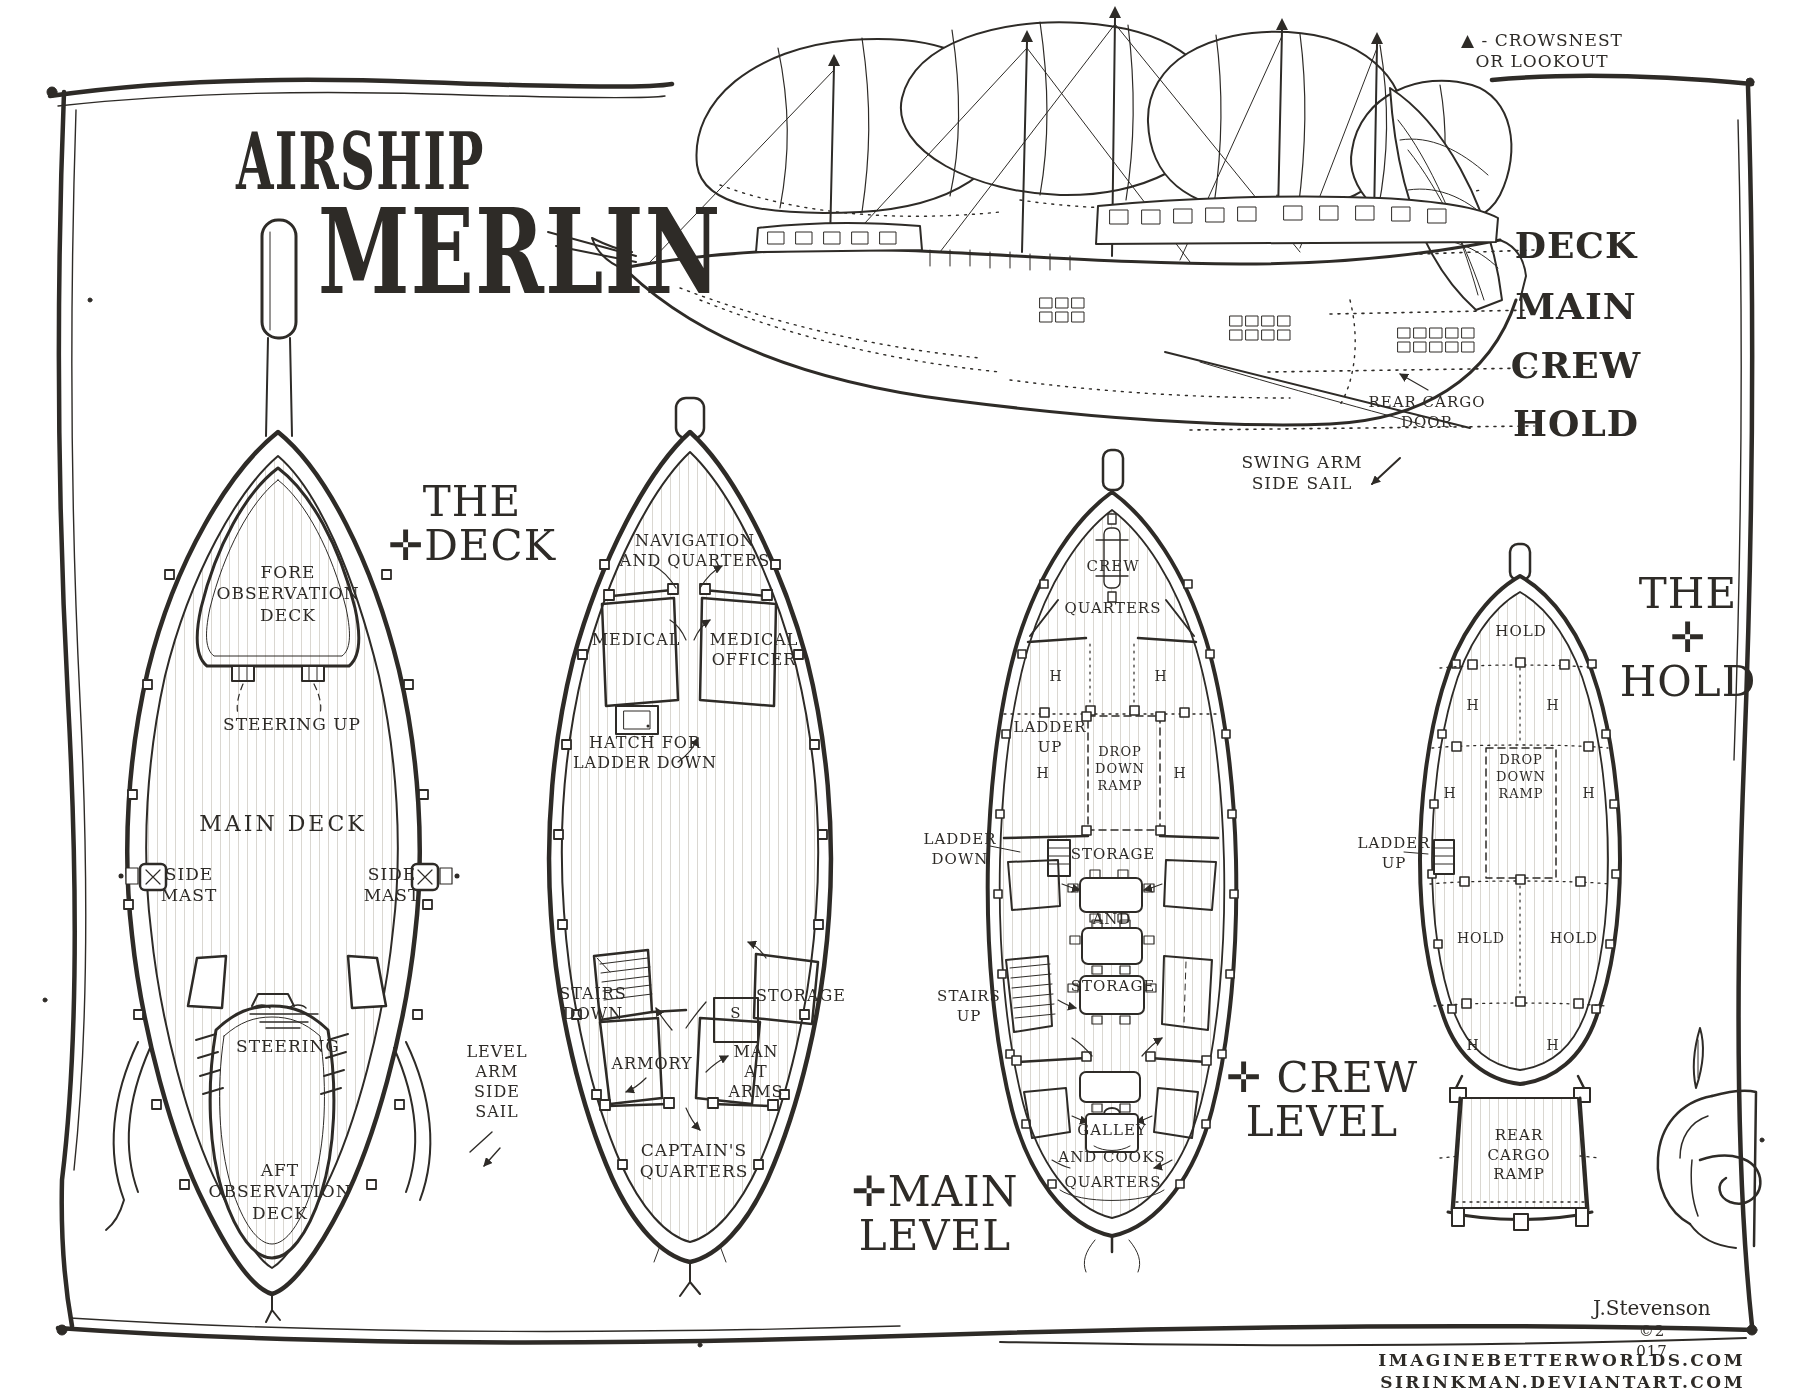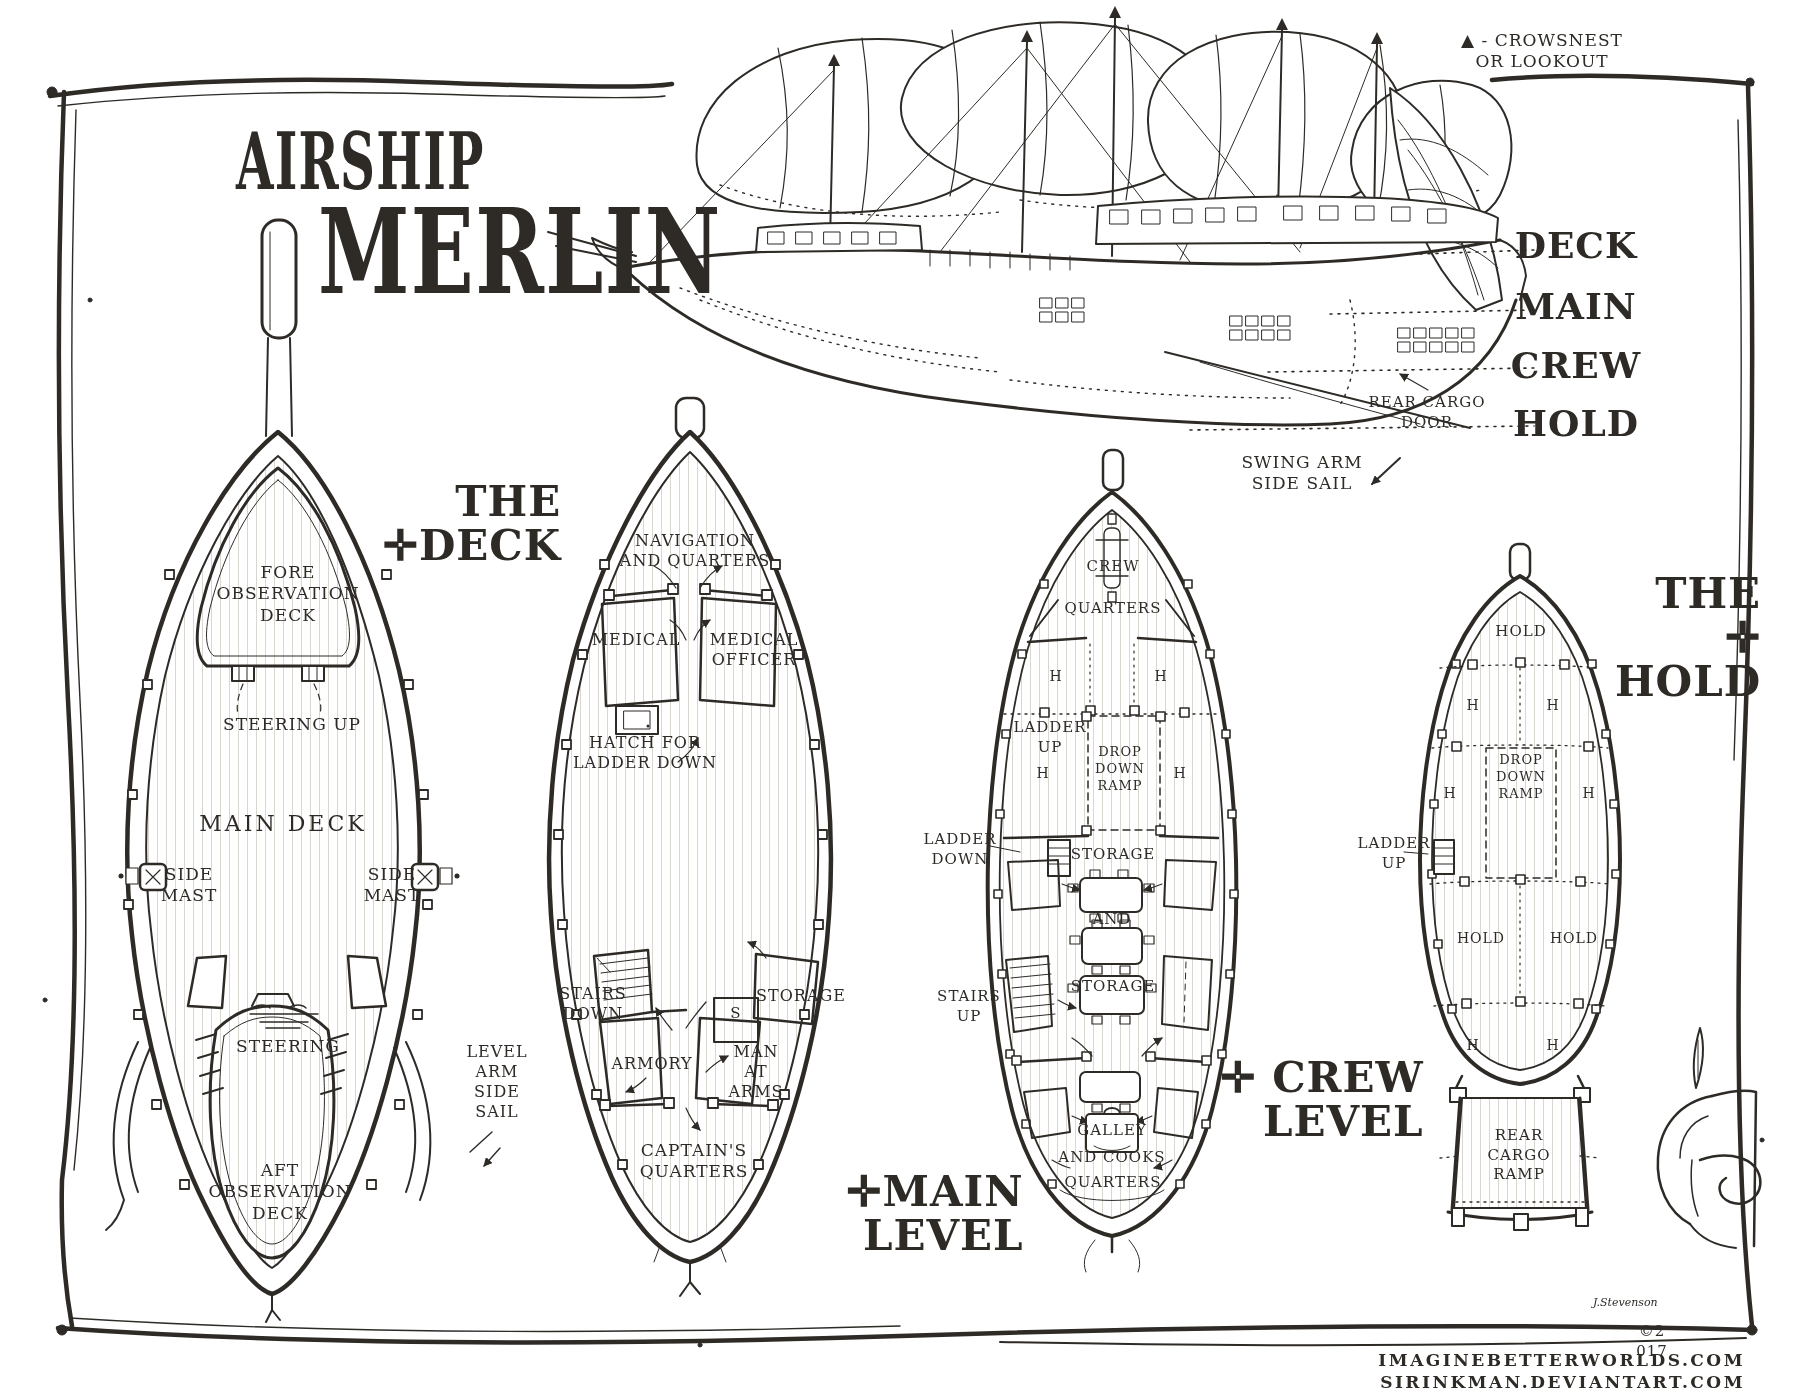--- a/index.html
+++ b/index.html
@@ -2,31 +2,31 @@
 <html><head>
 <meta charset="utf-8">
 <style>
   html,body{margin:0;padding:0;background:#8a8a8a;}
   .page{position:relative;width:1800px;height:1391px;background:#ffffff;overflow:hidden;
         font-family:"DejaVu Serif","Liberation Serif",serif;color:#2e2b27;}
   svg.art{position:absolute;left:0;top:0;width:1800px;height:1391px;}
   .lbl{position:absolute;transform:translateX(-50%);text-align:center;white-space:pre-line;
        letter-spacing:1px;line-height:1.3;}
   .abs{position:absolute;white-space:pre-line;}
-  .hd{font-weight:bold;line-height:1.05;letter-spacing:1px;font-size:42px;text-align:right;}
+  .hd{font-weight:normal;line-height:1.05;letter-spacing:1px;font-size:42px;}
   .lvl{font-weight:bold;font-size:36px;letter-spacing:1px;}
   .f13{font-size:13px;}
   .f14{font-size:14px;}
   .f15{font-size:15px;}
   .f16{font-size:16px;line-height:1.25;}
   .f17{font-size:17px;line-height:1.25;}
   .f22{font-size:22px;letter-spacing:3px;}
   .title1{font-size:78px;font-weight:bold;transform:scaleX(0.62);transform-origin:0 0;letter-spacing:2px;}
   .title2{font-size:118px;font-weight:bold;transform:scaleX(0.70);transform-origin:0 0;letter-spacing:2px;}
-  .sig{font-style:italic;font-size:11px;}
+  .sig{font-size:20px;}
   .site{position:absolute;right:55px;font-weight:bold;font-size:17px;letter-spacing:2.5px;}
 </style>
 </head>
 <body>
 
 <div class="page">
 
 <svg class="art" viewBox="0 0 1800 1391">
   <defs>
     <pattern id="planks" width="9" height="12" patternUnits="userSpaceOnUse">

